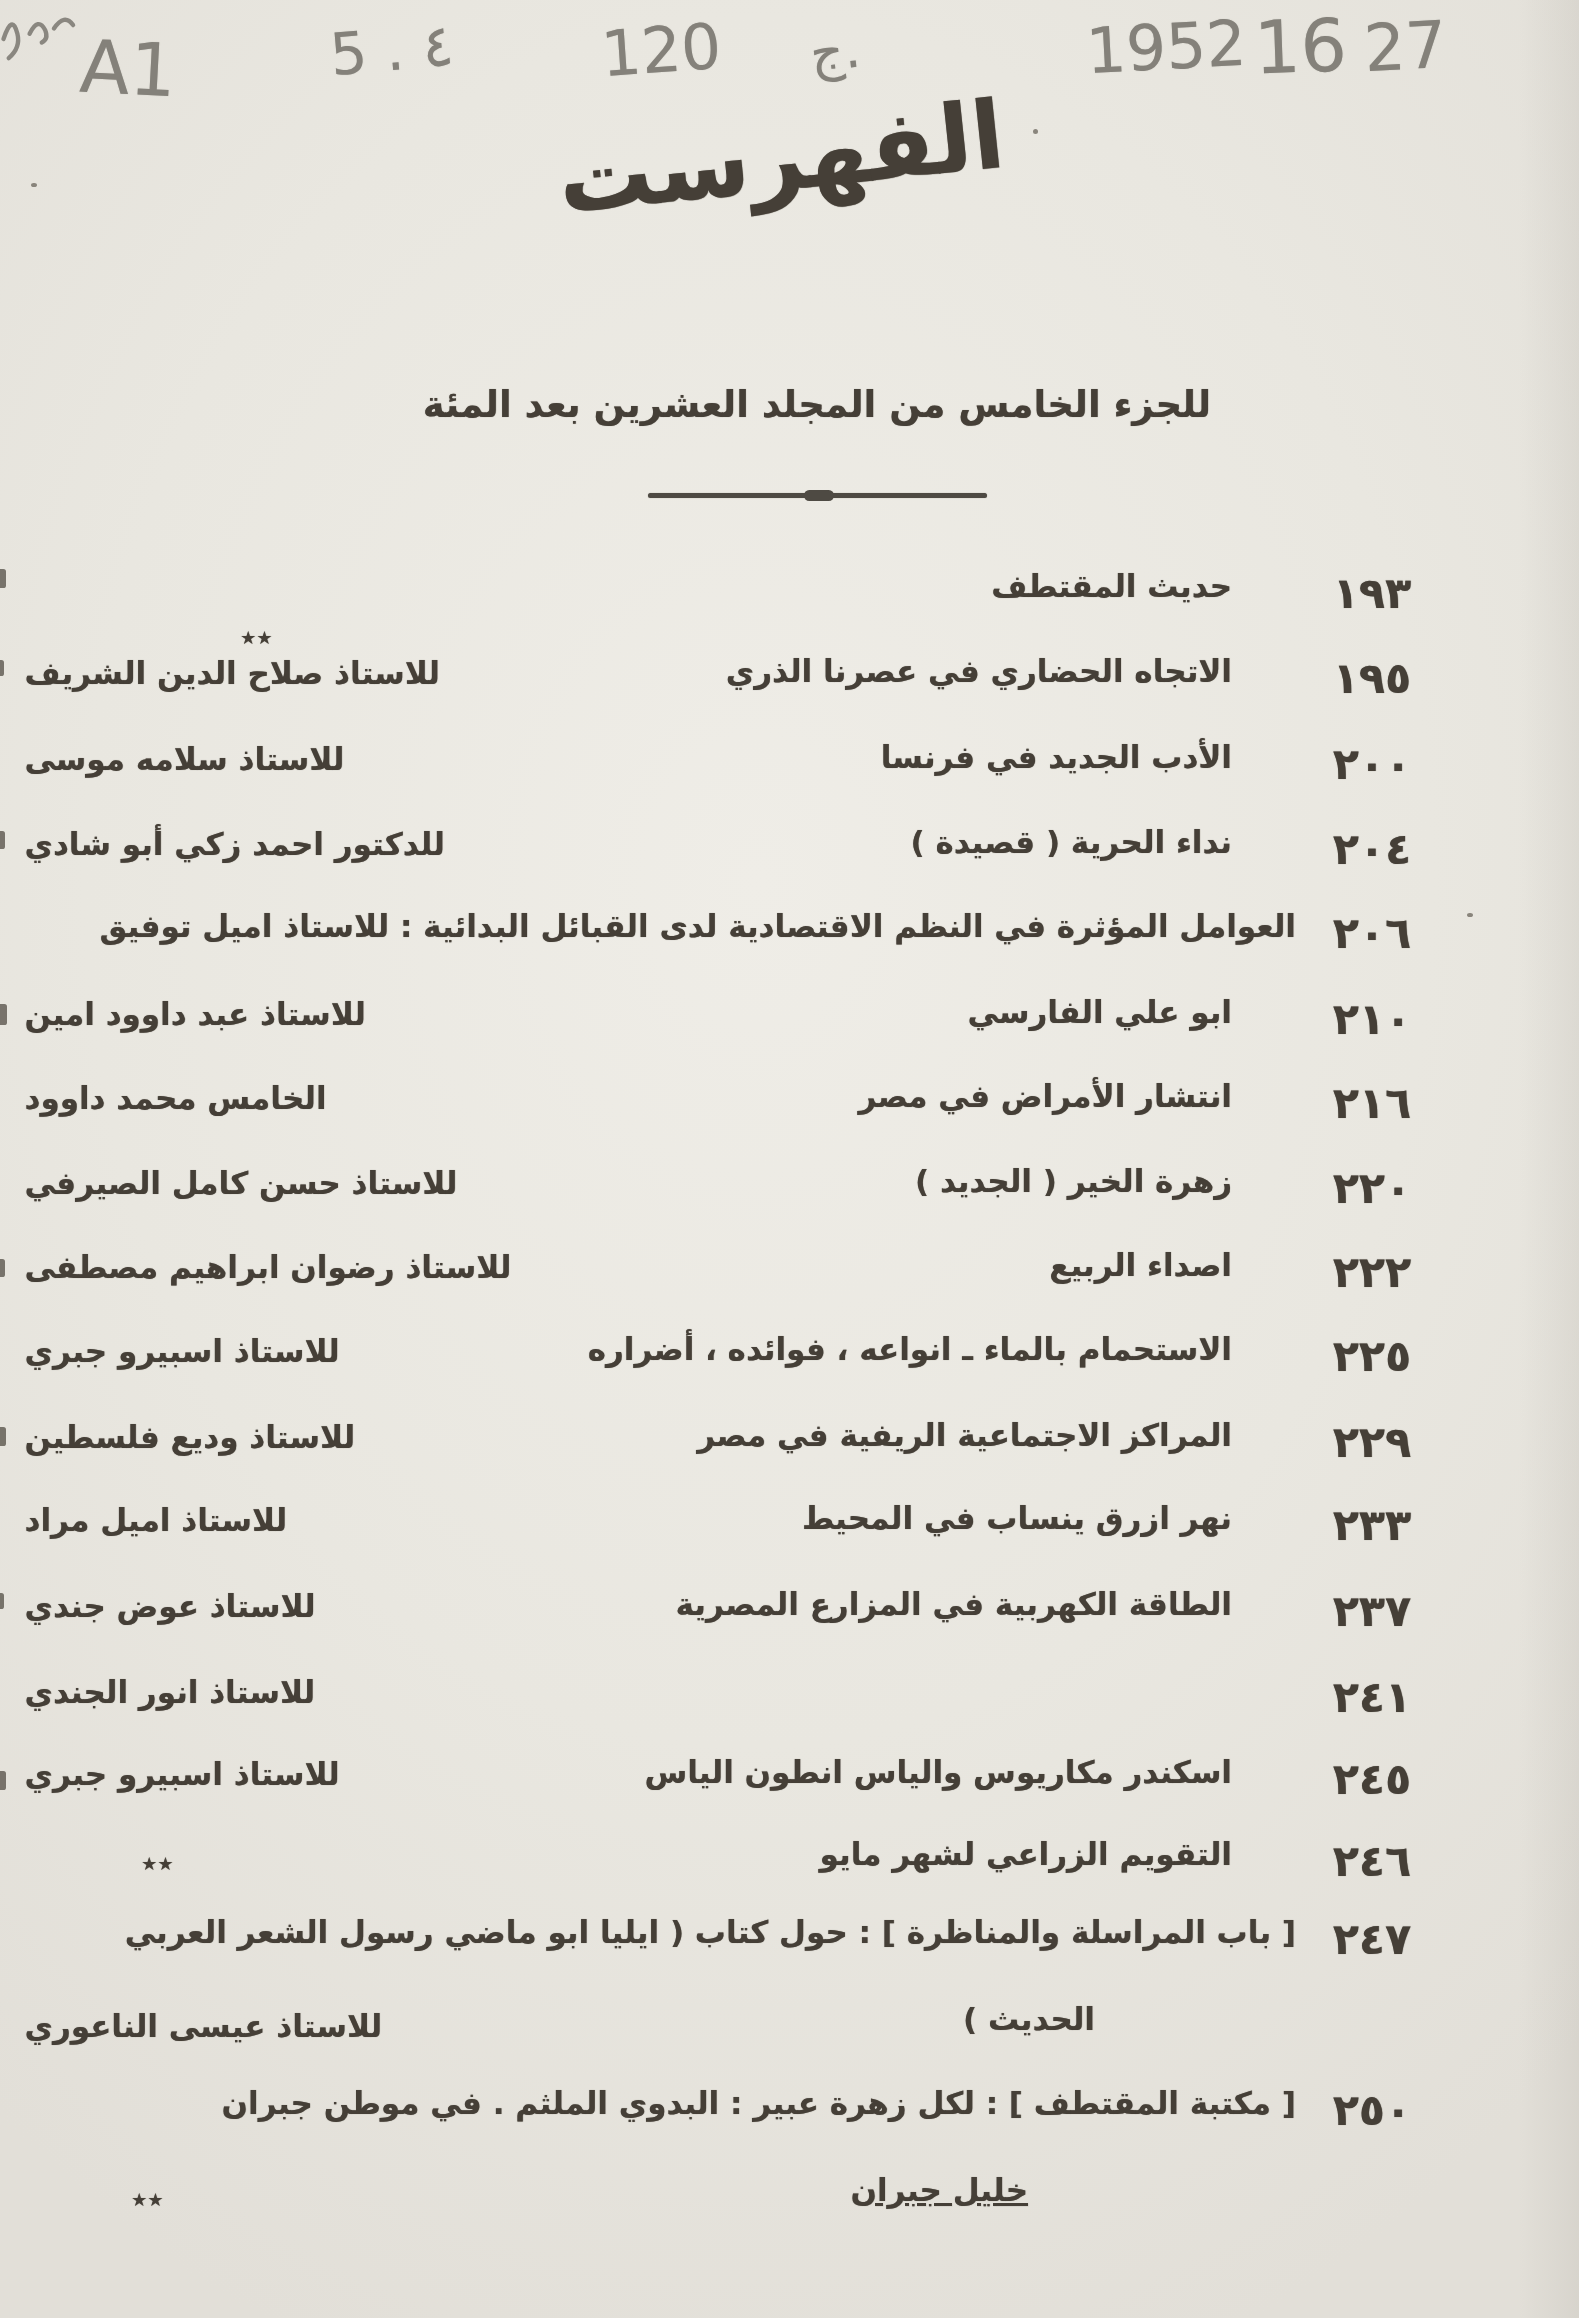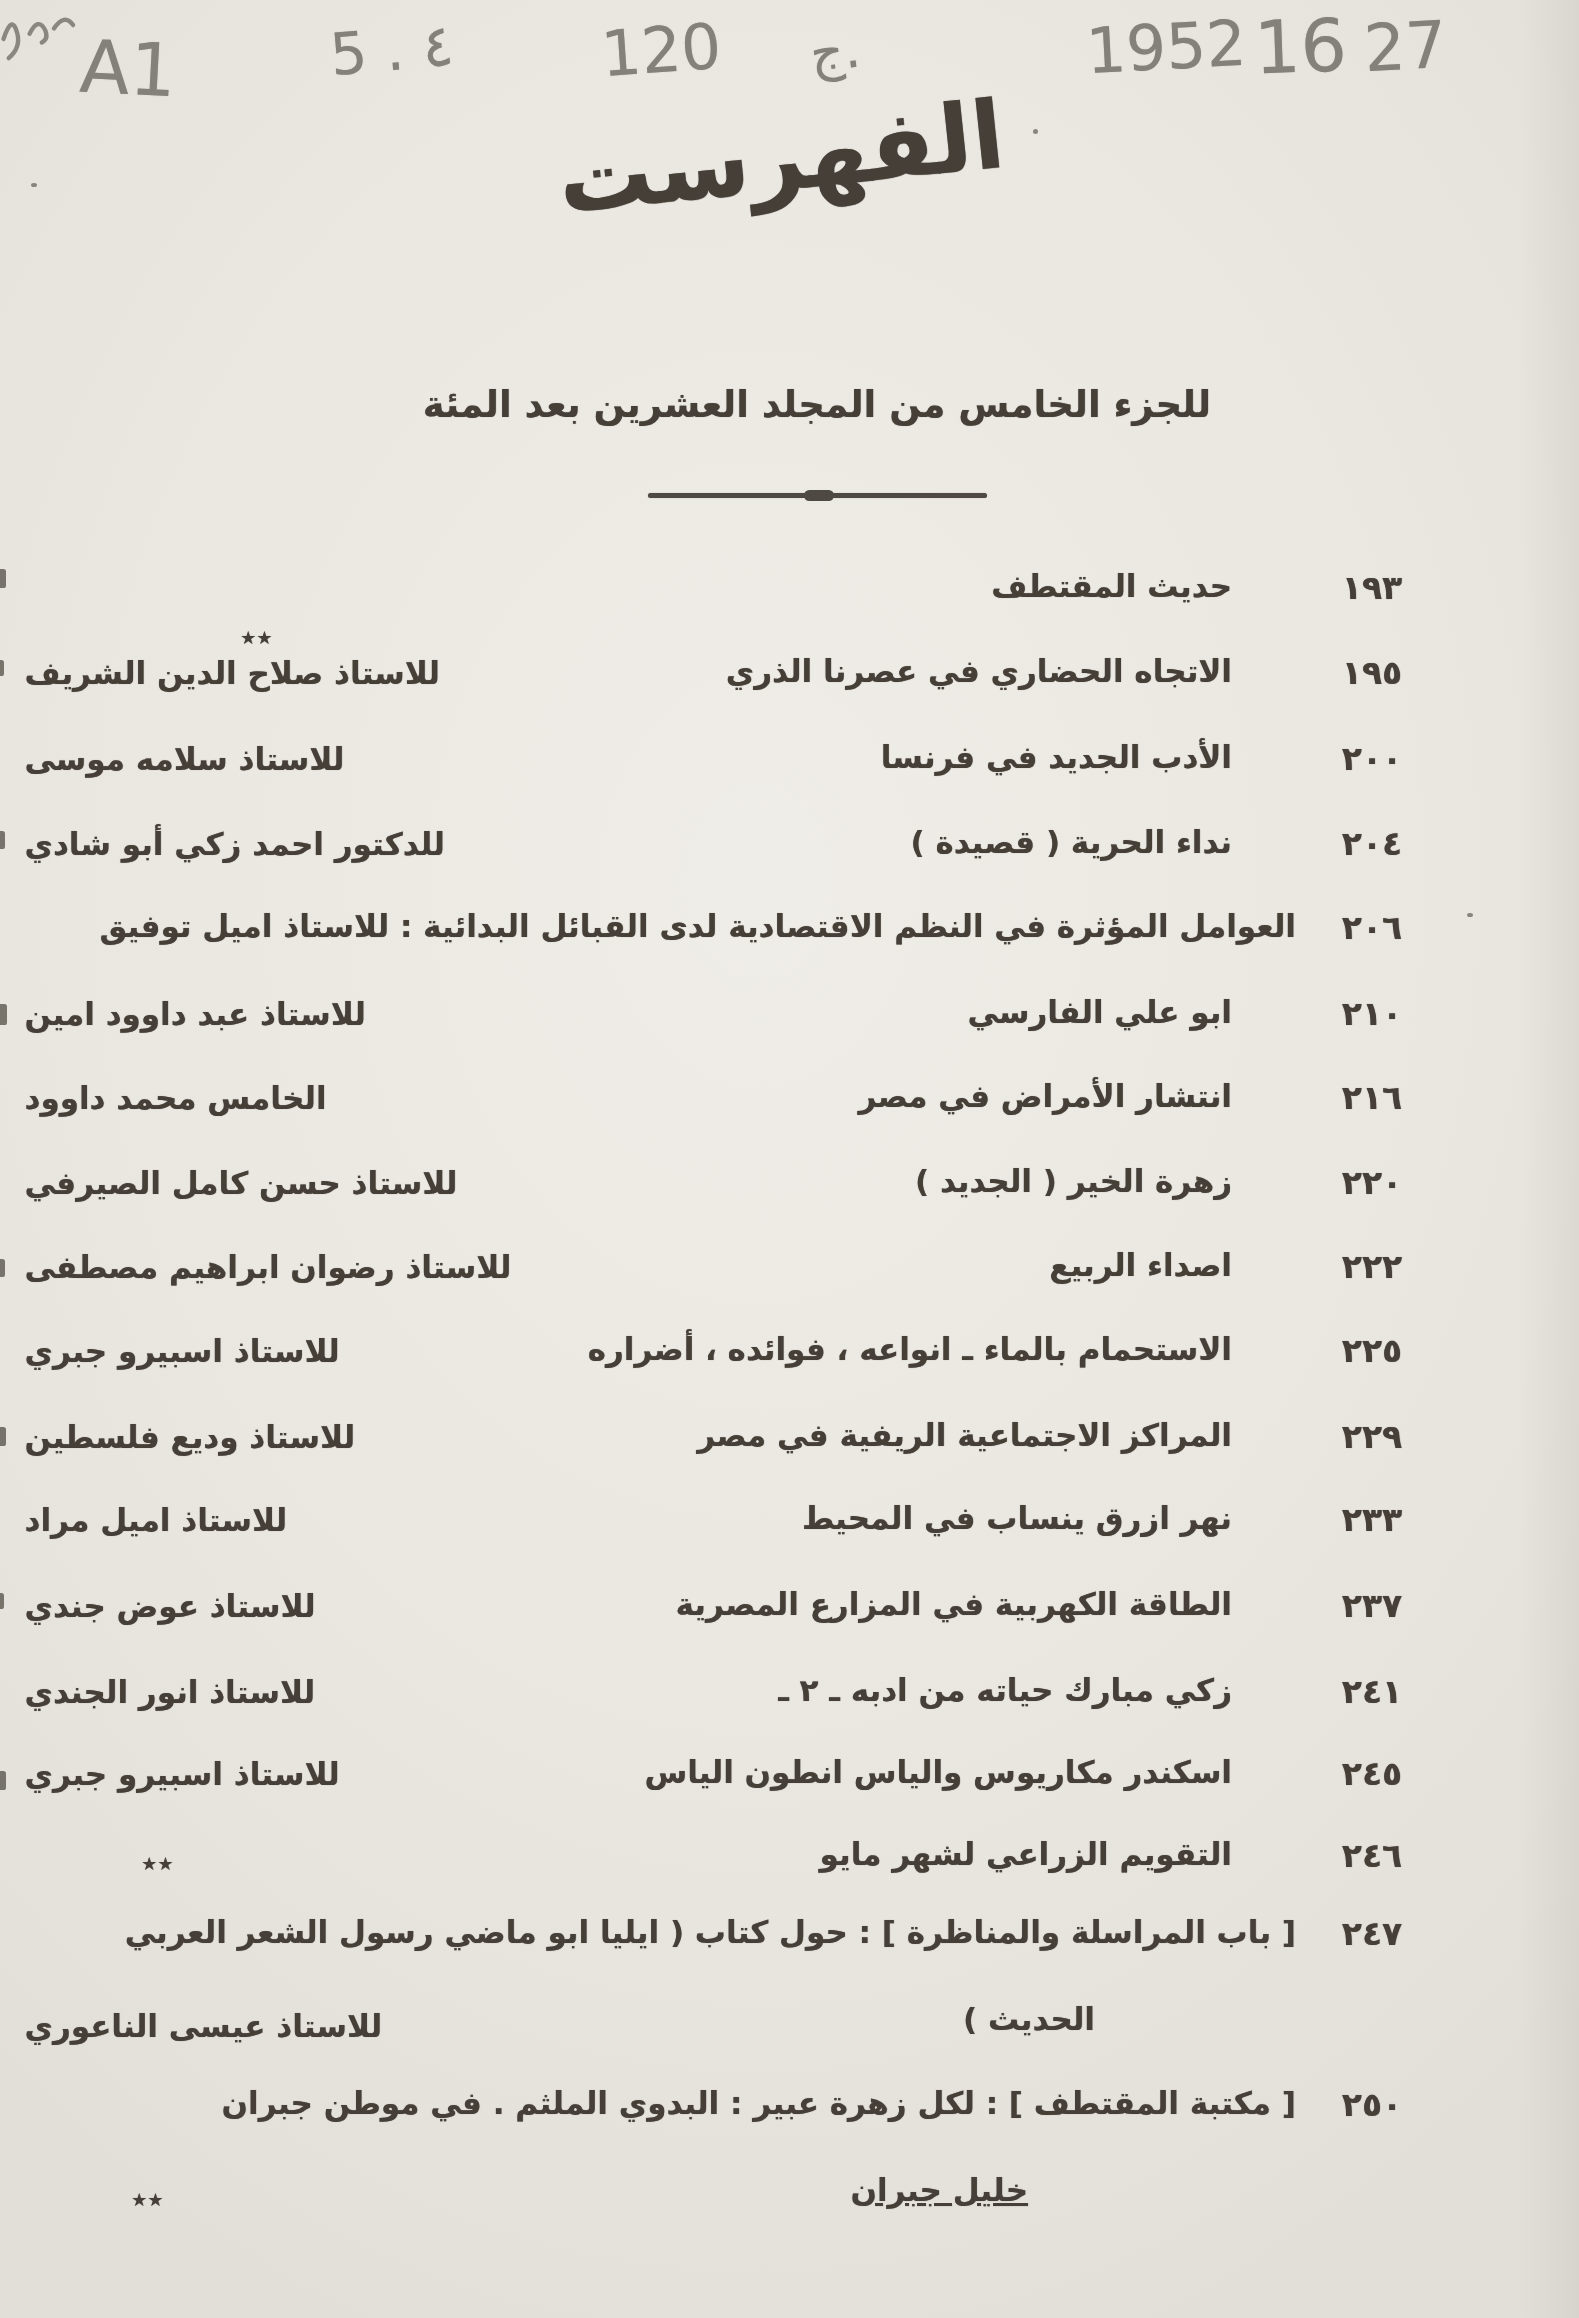--- a/index.html
+++ b/index.html
@@ -41,21 +41,21 @@
     position:absolute;top:383px;left:50%;transform:translateX(-49%);
     font-size:37px;font-weight:700;white-space:nowrap;direction:rtl;margin-left:19px;
   }
   .rule{position:absolute;top:493px;left:648px;width:339px;height:5.2px;
     background:#4e4a43;border-radius:2.6px;box-shadow:0 0 0.9px rgba(69,63,55,.6);}
   .rule::after{content:"";position:absolute;left:46%;top:-2.6px;width:30px;height:10.5px;
     background:#4e4a43;border-radius:5.2px;}
   
   .row{position:absolute;left:0;width:1580px;height:61px;}
   .num{position:absolute;right:162px;width:92px;top:0;
-    font-size:33px;font-weight:700;text-align:center;direction:rtl;white-space:nowrap;}
+    font-size:43px;font-weight:700;text-align:center;direction:rtl;white-space:nowrap;}
   .ttl{position:absolute;right:348px;top:0;font-size:31px;font-weight:700;
     direction:rtl;unicode-bidi:plaintext;white-space:nowrap;}
   .ttl.wide{right:284px;}
   .ttl2{position:absolute;font-size:31px;font-weight:700;direction:rtl;white-space:nowrap;}
   .auth{position:absolute;left:24.5px;top:1.7px;font-size:31px;font-weight:700;
     direction:rtl;white-space:nowrap;}
   .stars{font-size:30px;letter-spacing:10.5px;}
   .r1-stars{left:240px;top:51px;}
   .r16-stars{left:141px;top:8.7px;}
   .r17 .ttl2{right:485px;top:87px;}
@@ -175,21 +175,20 @@
   </div>
 
   <div class="row" style="top:1586px">
     <span class="num ink">٢٣٧</span>
     <span class="ttl ink">الطاقة الكهربية في المزارع المصرية</span>
     <span class="auth ink">للاستاذ عوض جندي</span>
   </div>
 
   <div class="row" style="top:1672px">
     <span class="num ink">٢٤١</span>
-    <span class="ttl ink">زكي مبارك حياته من ادبه ـ ٢ ـ</span>
     <span class="auth ink">للاستاذ انور الجندي</span>
   </div>
 
   <div class="row" style="top:1754px">
     <span class="num ink">٢٤٥</span>
     <span class="ttl ink">اسكندر مكاريوس والياس انطون الياس</span>
     <span class="auth ink">للاستاذ اسبيرو جبري</span>
   </div>
 
   <div class="row" style="top:1836px">

